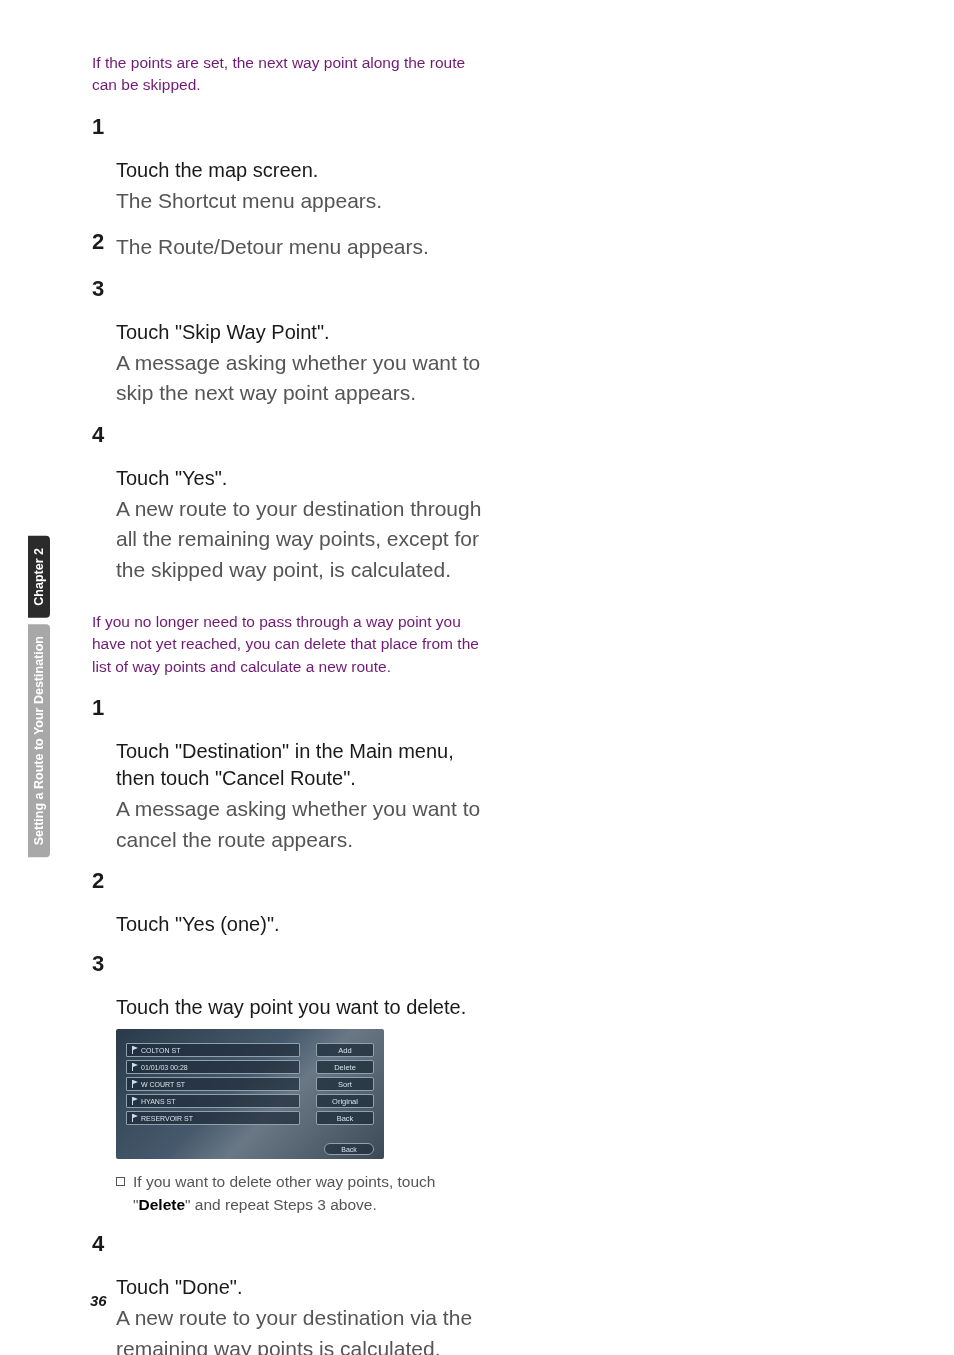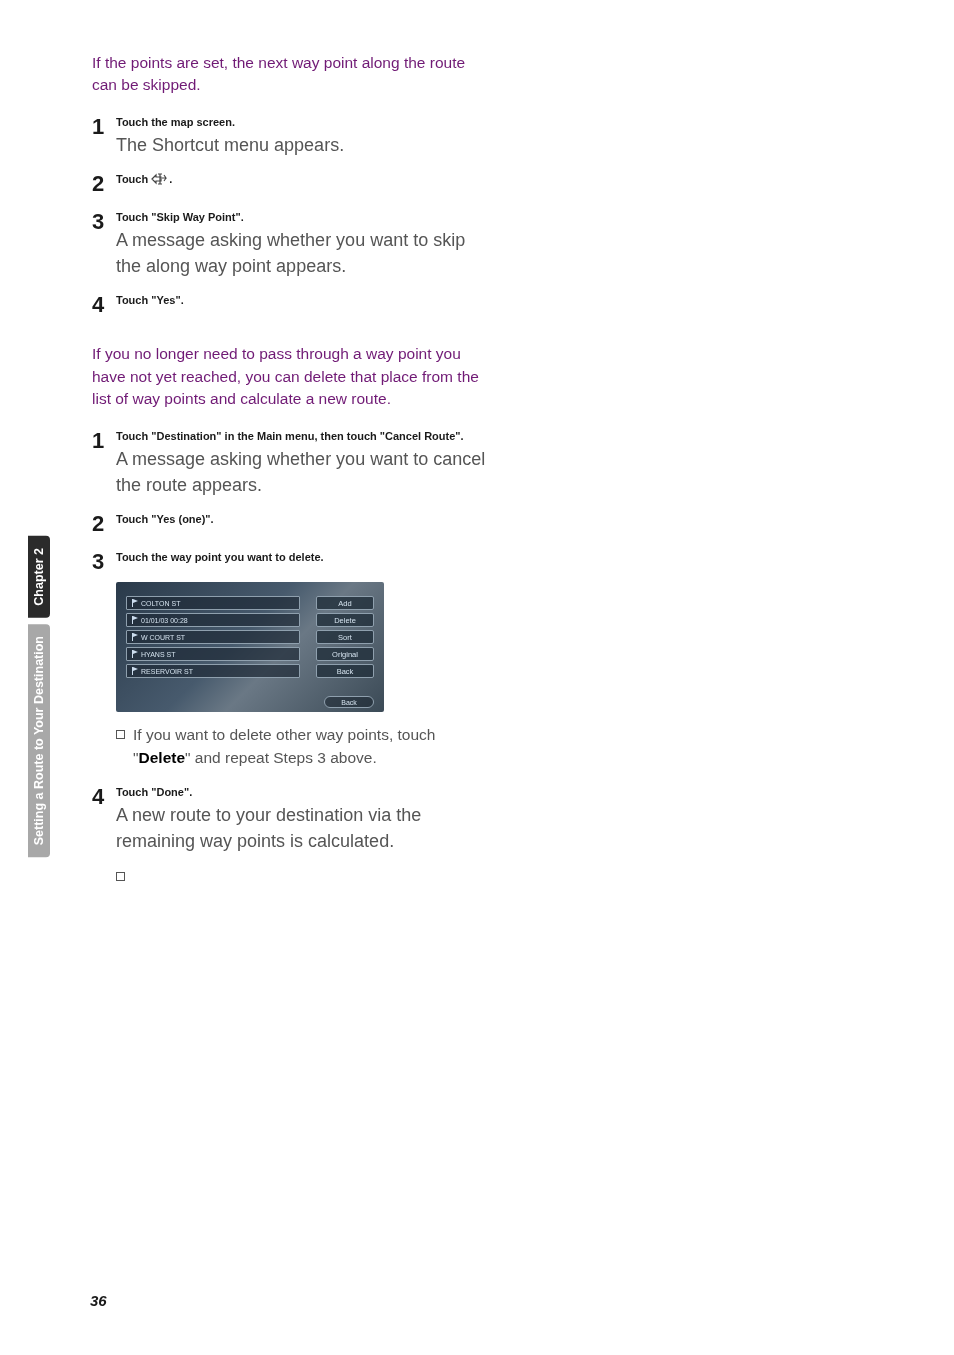--- a/index.html
+++ b/index.html
@@ -4,22 +4,22 @@
 <style>
   * { box-sizing: border-box; margin: 0; padding: 0; }
   html, body { width: 954px; height: 1355px; background: #fff; font-family: Arial, Helvetica, sans-serif; color: #1a1a1a; }
   .page { position: relative; width: 954px; height: 1355px; padding: 52px 60px 40px 90px; }
   .col { width: 400px; margin-left: 2px; }
   h2.section { font-size: 23px; font-weight: bold; margin-bottom: 8px; line-height: 1.25; }
   p.intro { font-size: 15.5px; color: #701a75; line-height: 1.45; margin-bottom: 18px; }
   .step { display: flex; margin-bottom: 14px; }
   .step .num { font-size: 22px; font-weight: bold; width: 24px; flex-shrink: 0; line-height: 1.1; }
   .step .body { flex: 1; }
-  .step .title { font-size: 11px; font-weight: bold; line-height: 1.35; }
-  .step .desc { font-size: 18px; color: #555; line-height: 1.45; margin-top: 2px; }
+  .step .title { font-size: 20px; font-weight: normal; line-height: 1.35; margin-top: 42px; }
+  .step .desc { font-size: 21px; color: #555; line-height: 1.45; margin-top: 2px; }
   .bullet-row { display: flex; align-items: flex-start; margin-top: 12px; }
   .bullet-row .sq { width: 9px; height: 9px; border: 1.5px solid #555; margin: 6px 8px 0 0; flex-shrink: 0; }
   .bullet-row .txt { font-size: 15.5px; color: #555; line-height: 1.45; }
   .bullet-row .txt b { color: #000; font-weight: bold; }
   .inline-icon { display: inline-block; vertical-align: -3px; }
   .side-tabs { position: absolute; left: 28px; top: 530px; display: flex; flex-direction: column; align-items: center; }
   .tab { writing-mode: vertical-rl; transform: rotate(180deg); font-size: 12.5px; font-weight: bold; color: #fff; padding: 12px 4px; border-radius: 4px 0 0 4px; margin-top: 6px; white-space: nowrap; }
   .tab.dark { background: #2b2b2b; }
   .tab.light { background: #a8a8a8; }
   .pagenum { position: absolute; left: 90px; bottom: 46px; font-size: 15px; font-weight: bold; font-style: italic; }
@@ -49,42 +49,37 @@
       <div class="num">1</div>
       <div class="body">
         <div class="title">Touch the map screen.</div>
         <div class="desc">The Shortcut menu appears.</div>
       </div>
     </div>
 
     <div class="step">
       <div class="num">2</div>
       <div class="body">
-        <div class="title">
-          <span>Touch </span><span class="inline-icon"><svg width="18" height="14" viewBox="0 0 18 14">
-                <path d="M1 7 L5 3 L5 5 L10 5 L10 9 L5 9 L5 11 Z" fill="none" stroke="#444" stroke-width="1.2"></path>
-                <path d="M9 2 L9 12 M7 2 L11 2 M7 12 L11 12" stroke="#444" stroke-width="1.2" fill="none"></path>
-                <path d="M11 6 L15 6 L13 3 M15 6 L13 9" stroke="#444" stroke-width="1.1" fill="none"></path>
-              </svg></span><span>.</span>
-        </div>
+        <div class="desc">The Route/Detour menu appears.</div>
       </div>
     </div>
 
     <div class="step">
       <div class="num">3</div>
       <div class="body">
         <div class="title">Touch "Skip Way Point".</div>
-        <div class="desc">A message asking whether you want to skip the along way point appears.</div>
+        <div class="desc">A message asking whether you want to skip the next way point appears.</div>
       </div>
     </div>
 
     <div class="step" style="margin-bottom:26px;">
       <div class="num">4</div>
       <div class="body">
         <div class="title">Touch "Yes".</div>
+        <div class="desc">A new route to your destination through all the remaining way points, except for the skipped way point, is calculated.</div>
       </div>
     </div>
 
     <p class="intro">If you no longer need to pass through a way point you have not yet reached, you can delete that place from the list of way points and calculate a new route.</p>
 
     <div class="step">
       <div class="num">1</div>
       <div class="body">
         <div class="title">Touch "Destination" in the Main menu, then touch "Cancel Route".</div>
         <div class="desc">A message asking whether you want to cancel the route appears.</div>

